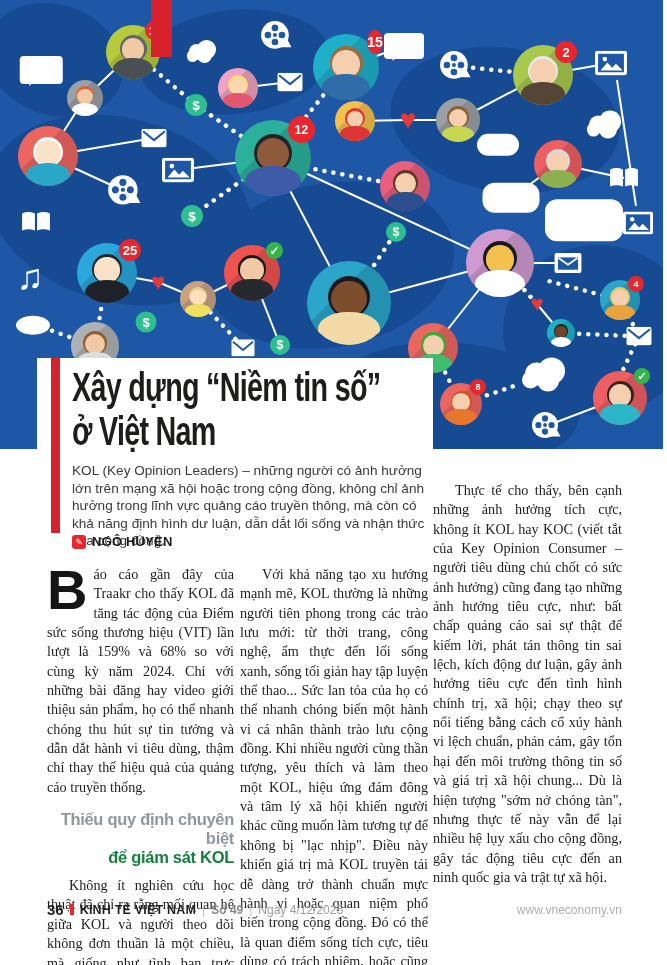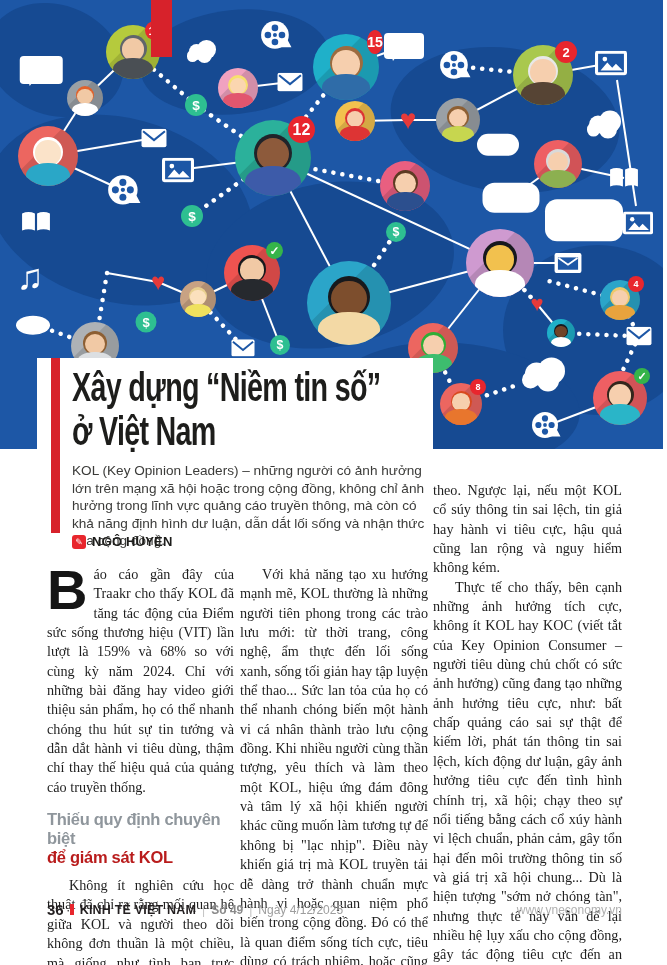--- a/index.html
+++ b/index.html
@@ -55,25 +55,25 @@
 
   
   .col { position:absolute; font-family:"Liberation Serif", serif;
     font-size:14.2px; line-height:19.35px; color:#1e1e1e; text-align:justify; }
   #col-left   { left:47px;  top:565px; width:187px; }
   #col-middle { left:240px; top:565px; width:188px; }
   #col-right  { left:433px; top:481px; width:189px; }
   .col p.indent { text-indent:22px; }
   .dropcap { float:left; font-family:"Liberation Sans", sans-serif; font-weight:800;
     font-size:56px; line-height:46px; padding:2px 6px 0 0; color:#151515; }
-  .subhead { text-align:left; font-family:"Liberation Sans", sans-serif;
+  .subhead { text-align:right; font-family:"Liberation Sans", sans-serif;
     font-weight:bold; font-size:16.5px; line-height:19px; letter-spacing:-.3px;
     margin:13px 0 9px; }
   .subhead .l1 { color:#8f969c; display:block; }
-  .subhead .l2 { color:#b91c1c; display:block; }
+  .subhead .l2 { color:#15803d; display:block; }
 
   
   #footer { position:absolute; left:47px; right:45px; top:901px;
     display:flex; justify-content:space-between; align-items:center; }
   #footer .fleft { display:flex; align-items:center; gap:6px; }
   #footer .pageno { font-weight:bold; font-size:15px; color:#231f20; }
   #footer .fbar { width:4px; height:11px; background:#e8262d; }
   #footer .brand { font-weight:bold; font-size:12.5px; color:#231f20; letter-spacing:.2px; }
   #footer .sep { color:#c2c2c2; font-size:12px; }
   #footer .issue { color:#8a8a8a; font-weight:bold; font-size:12px; }
@@ -324,21 +324,30 @@
         <div class="av-body" style="background: rgb(226, 86, 110); width: 29.6px; height: 16.8px; left: 5.2px; bottom: -2px;"></div>
       </div>
     </div>
     <div class="node" style="left: 235px; top: 120px; width: 76px; height: 76px;">
       <div class="av-circle" style="background: rgb(43, 177, 155);">
         <div class="av-shade"></div>
         <div class="av-hair" style="background: rgb(32, 36, 42); width: 38px; height: 38px; left: 19px; top: 13.68px;"></div>
         <div class="av-head" style="background: rgb(141, 90, 59); width: 31.92px; height: 31.92px; left: 22.04px; top: 18.24px;"></div>
         <div class="av-body" style="background: rgb(61, 91, 169); width: 56.24px; height: 31.92px; left: 9.88px; bottom: -2px;"></div>
       </div>
-      <div class="badge" style="width: 27px; height: 27px; font-size: 16px; right: -4px; top: -4px;">12</div>
+      <div class="badge" style="width: 27px; height: 27px; font-size: 12px; right: -4px; top: -4px;">12</div>
+    </div>
+    <div class="node" style="left: 77px; top: 243px; width: 60px; height: 60px;">
+      <div class="av-circle" style="background: rgb(42, 167, 221);">
+        <div class="av-shade"></div>
+        <div class="av-hair" style="background: rgb(35, 38, 43); width: 30px; height: 30px; left: 15px; top: 10.8px;"></div>
+        <div class="av-head" style="background: rgb(251, 227, 201); width: 25.2px; height: 25.2px; left: 17.4px; top: 14.4px;"></div>
+        <div class="av-body" style="background: rgb(30, 33, 38); width: 44.4px; height: 25.2px; left: 7.8px; bottom: -2px;"></div>
+      </div>
+      <div class="badge" style="width: 22px; height: 22px; font-size: 13px; right: -4px; top: -4px;">25</div>
     </div>
     <div class="node" style="left: 180px; top: 281px; width: 36px; height: 36px;">
       <div class="av-circle" style="background: rgb(200, 162, 131);">
         <div class="av-shade"></div>
         <div class="av-hair" style="background: rgb(232, 207, 143); width: 18px; height: 18px; left: 9px; top: 6.48px;"></div>
         <div class="av-head" style="background: rgb(251, 224, 189); width: 15.12px; height: 15.12px; left: 10.44px; top: 8.64px;"></div>
         <div class="av-body" style="background: rgb(239, 225, 94); width: 26.64px; height: 15.12px; left: 4.68px; bottom: -2px;"></div>
       </div>
     </div>
     <div class="node" style="left: 224px; top: 245px; width: 56px; height: 56px;">
@@ -488,21 +497,20 @@
   </h2>
   <p class="indent">Không ít nghiên cứu học thuật đã chỉ ra rằng mối quan hệ giữa KOL và người theo dõi không đơn thuần là một chiều, mà giống như tình bạn trực tuyến, nơi có sự tương tác, tin tưởng và đồng cảm sâu sắc. Những người theo dõi không chỉ xem KOL là người truyền thông sản phẩm, mà là hình mẫu có thể tin tưởng và noi theo.</p>
 </div>
 
 <div class="col" id="col-middle">
   <p class="indent">Với khả năng tạo xu hướng mạnh mẽ, KOL thường là những người tiên phong trong các trào lưu mới: từ thời trang, công nghệ, ẩm thực đến lối sống xanh, sống tối giản hay tập luyện thể thao... Sức lan tỏa của họ có thể nhanh chóng biến một hành vi cá nhân thành trào lưu cộng đồng. Khi nhiều người cùng thần tượng, yêu thích và làm theo một KOL, hiệu ứng đám đông và tâm lý xã hội khiến người khác cũng muốn làm tương tự để không bị "lạc nhịp". Điều này khiến giá trị mà KOL truyền tải dễ dàng trở thành chuẩn mực hành vi hoặc quan niệm phổ biến trong cộng đồng. Đó có thể là quan điểm sống tích cực, tiêu dùng có trách nhiệm, hoặc cũng có thể là định kiến lệch lạc nếu không được kiểm soát tốt.</p>
 
 </div>
 
 <div class="col" id="col-right">
-  <p>theo. Ngược lại, nếu một KOL cổ súy thông tin sai lệch, tin giả hay hành vi tiêu cực, hậu quả cũng lan rộng và nguy hiểm không kém.</p>
   <p class="indent">Thực tế cho thấy, bên cạnh những ảnh hưởng tích cực, không ít KOL hay KOC (viết tắt của Key Opinion Consumer – người tiêu dùng chủ chốt có sức ảnh hưởng) cũng đang tạo những ảnh hưởng tiêu cực, như: bất chấp quảng cáo sai sự thật để kiếm lời, phát tán thông tin sai lệch, kích động dư luận, gây ảnh hưởng tiêu cực đến tình hình chính trị, xã hội; chạy theo sự nổi tiếng bằng cách cổ xúy hành vi lệch chuẩn, phản cảm, gây tổn hại đến môi trường thông tin số và giá trị xã hội chung... Dù là hiện tượng "sớm nở chóng tàn", nhưng thực tế này vẫn để lại nhiều hệ lụy xấu cho cộng đồng, gây tác động tiêu cực đến an ninh quốc gia và trật tự xã hội.</p>
 </div>
 
 <div id="footer">
   <div class="fleft">
     <span class="pageno">36</span>
     <span class="fbar"></span>
     <span class="brand">KINH TẾ VIỆT NAM</span>
     <span class="sep">|</span>
     <span class="issue">Số 49</span>

